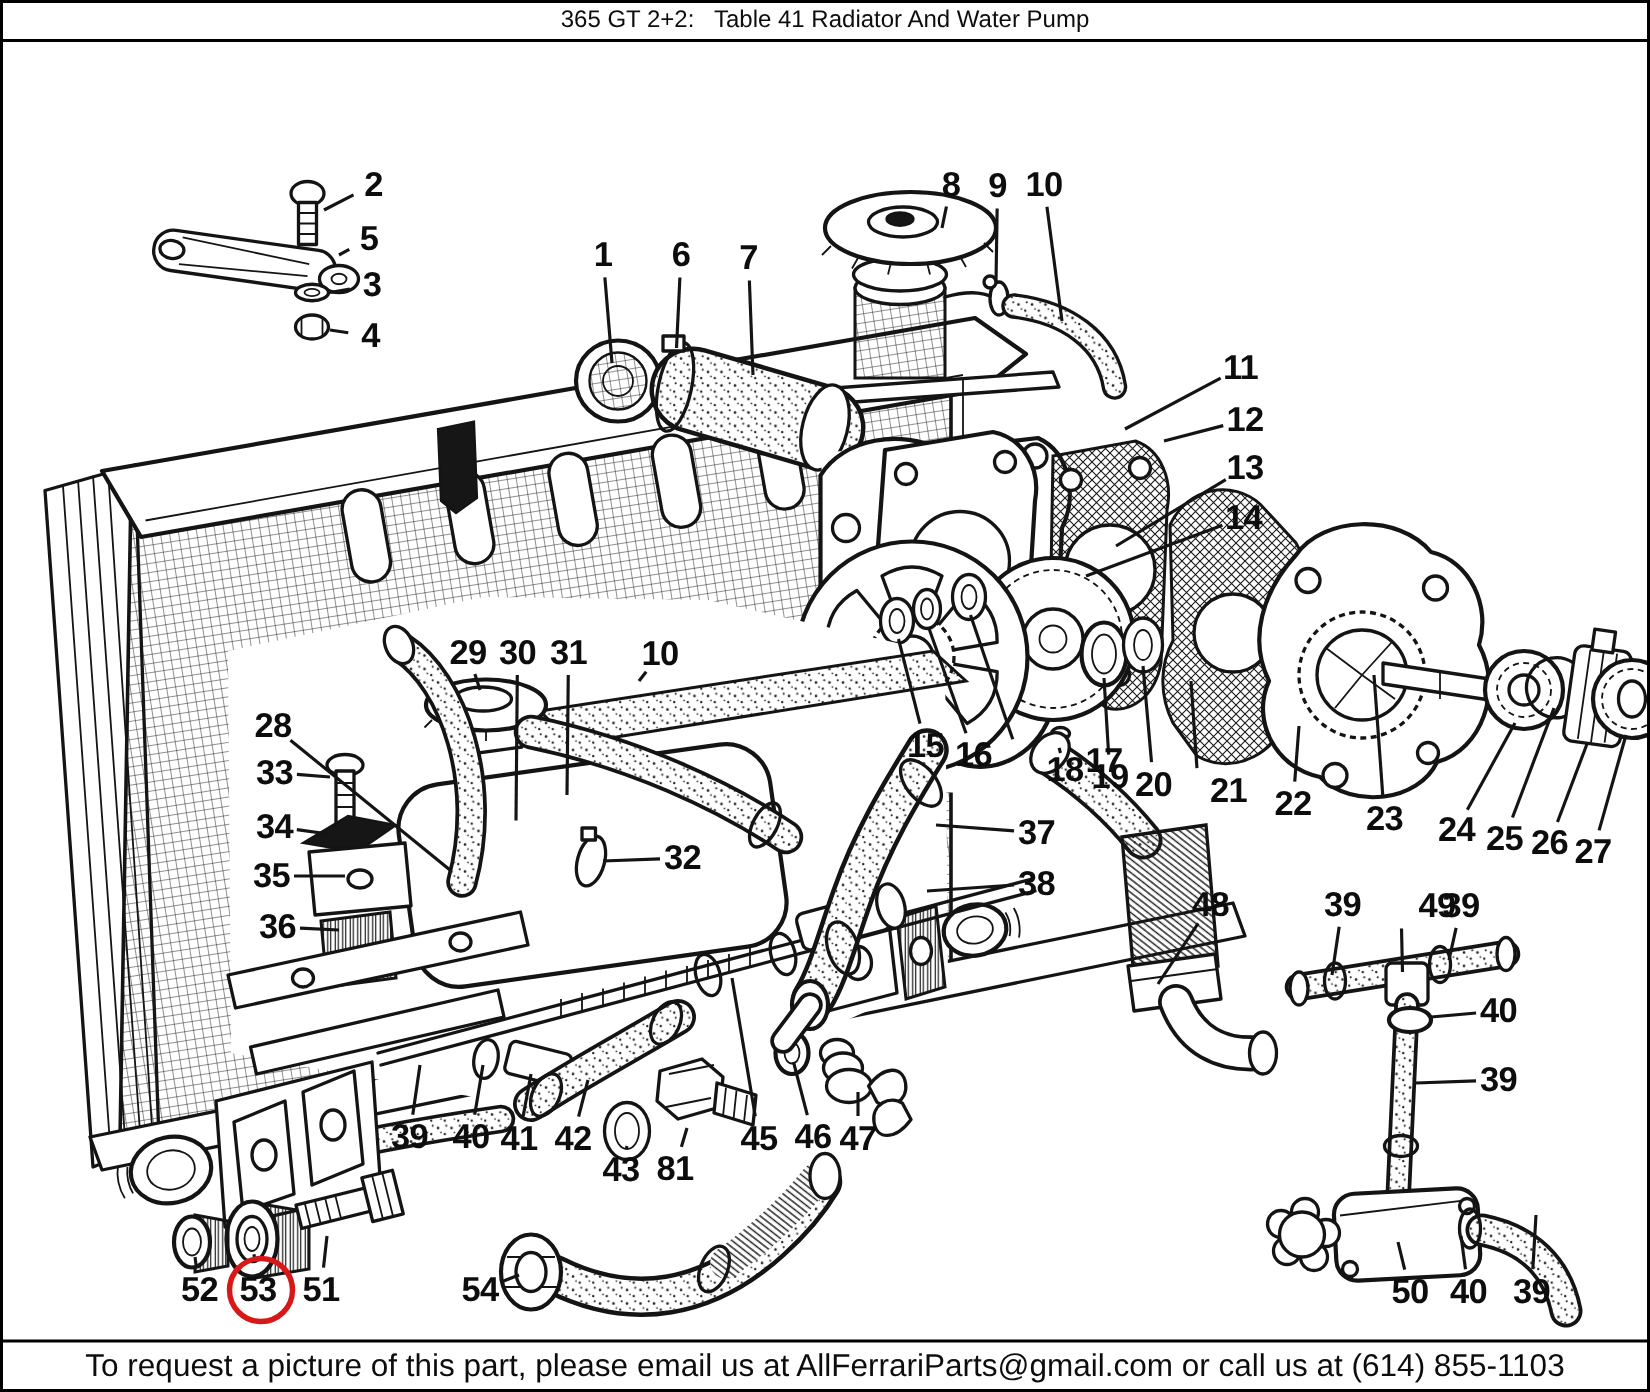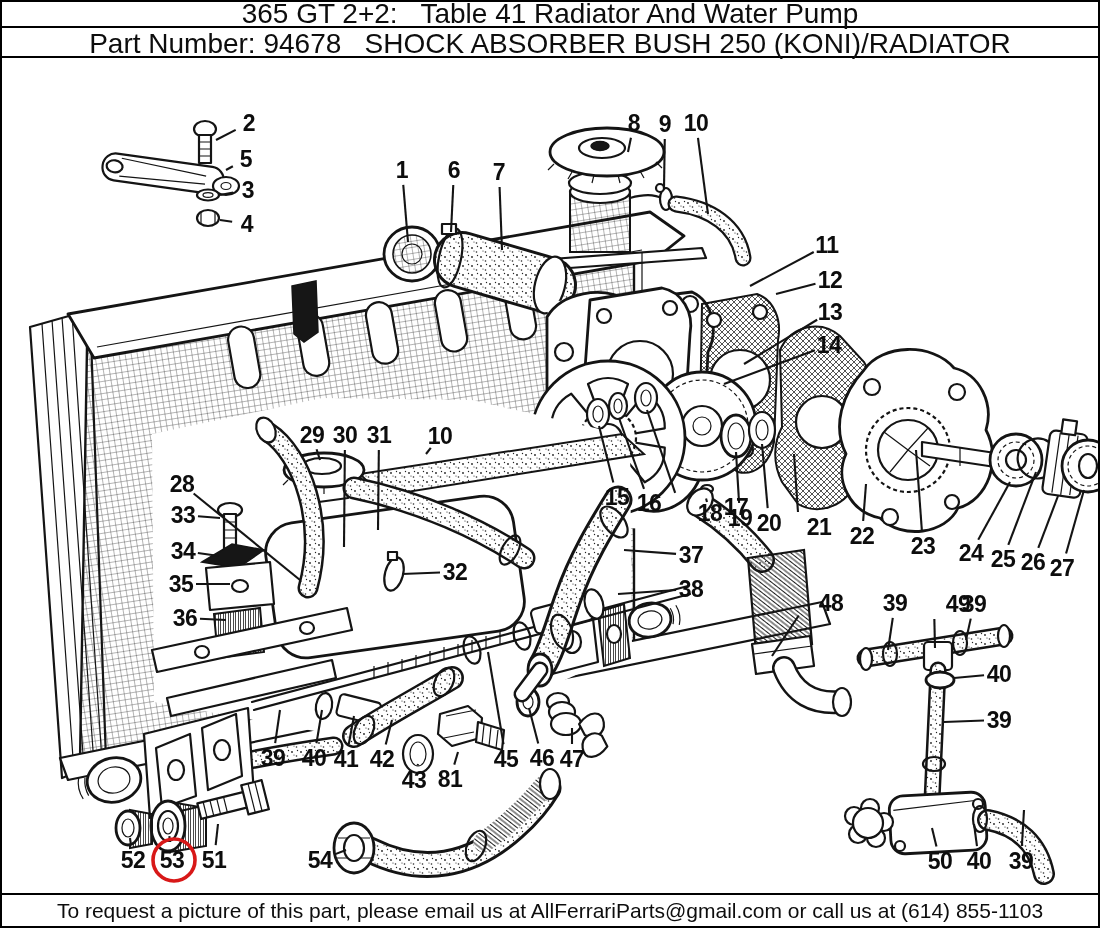--- a/index.html
+++ b/index.html
@@ -1,21 +1,21 @@
 <!DOCTYPE html>
 <html><head>
 <meta charset="utf-8">
 <style>
   html,body{margin:0;padding:0;background:#fff;}
   .page{position:relative;width:1100px;height:928px;box-sizing:border-box;
         border:2px solid #000;background:#fff;overflow:hidden;
         font-family:"Liberation Sans",sans-serif;color:#0d0d0d;}
   .hdr-row{position:absolute;left:0;right:0;height:26px;box-sizing:border-box;
         border-bottom:2px solid #000;display:flex;align-items:center;justify-content:center;
-        font-size:28px;white-space:pre;background:#fff;z-index:30;}
+        font-size:16px;white-space:pre;background:#fff;z-index:30;}
   #hdr1{top:0}#hdr2{top:30px}#hdr3{top:60px}
   .ftr{position:absolute;left:0;right:0;bottom:0;height:33px;box-sizing:border-box;
         border-top:2px solid #000;display:flex;align-items:center;justify-content:center;
         font-size:21px;white-space:pre;background:#fff;z-index:30;}
   #art{position:absolute;left:0;top:0;z-index:1;}
   #callout-layer{position:absolute;left:0;top:0;width:1100px;height:928px;z-index:20;pointer-events:none;}
   .callout{position:absolute;transform:translate(-50%,-50%);
         font:700 23px/1 "Liberation Sans",sans-serif;color:#0d0d0d;letter-spacing:-0.5px;}
   
   .s {fill:#fff;stroke:#141414;stroke-width:2.2;stroke-linejoin:round;}
@@ -522,39 +522,36 @@
       <div class="callout" style="left: 689px; top: 587px;">38</div>
       <div class="callout" style="left: 271px; top: 756px;">39</div>
       <div class="callout" style="left: 312px; top: 756px;">40</div>
       <div class="callout" style="left: 344px; top: 757px;">41</div>
       <div class="callout" style="left: 380px; top: 757px;">42</div>
       <div class="callout" style="left: 412px; top: 778px;">43</div>
       <div class="callout" style="left: 448px; top: 777px;">81</div>
       <div class="callout" style="left: 504px; top: 757px;">45</div>
       <div class="callout" style="left: 540px; top: 756px;">46</div>
       <div class="callout" style="left: 570px; top: 757px;">47</div>
-      <div class="callout" style="left: 805px; top: 601px; margin-left: 24px;">48</div>
+      <div class="callout" style="left: 805px; top: 601px;">48</div>
       <div class="callout" style="left: 893px; top: 601px;">39</div>
       <div class="callout" style="left: 956px; top: 602px;">49</div>
       <div class="callout" style="left: 972px; top: 602px;">39</div>
       <div class="callout" style="left: 997px; top: 672px;">40</div>
       <div class="callout" style="left: 997px; top: 718px;">39</div>
       <div class="callout" style="left: 938px; top: 859px;">50</div>
       <div class="callout" style="left: 977px; top: 859px;">40</div>
       <div class="callout" style="left: 1019px; top: 859px;">39</div>
       <div class="callout" style="left: 131px; top: 858px;">52</div>
       <div class="callout" style="left: 170px; top: 858px;">53</div>
       <div class="callout" style="left: 212px; top: 858px;">51</div>
       <div class="callout" style="left: 318px; top: 858px;">54</div>
     </div>
 
   <div class="hdr-row" id="hdr1">
     <span>365 GT 2+2:   Table 41 Radiator And Water Pump</span>
   </div>
-  <div class="hdr-row" id="hdr2">
-    <span>Part Number: 94678   SHOCK ABSORBER BUSH 250 (KONI)/RADIATOR</span>
-  </div>
 
   <div class="ftr">
     <span>To request a picture of this part, please email us at AllFerrariParts@gmail.com or call us at (614) 855-1103</span>
   </div>
 
 </div>
 
 </body></html>

